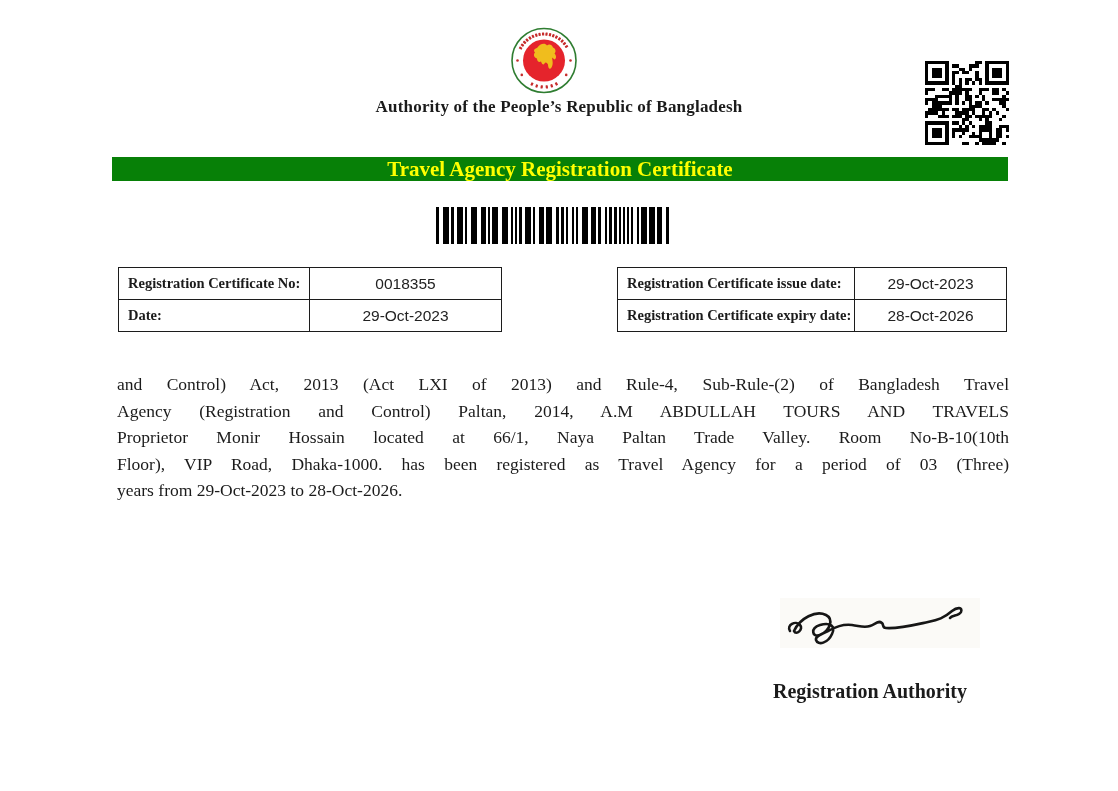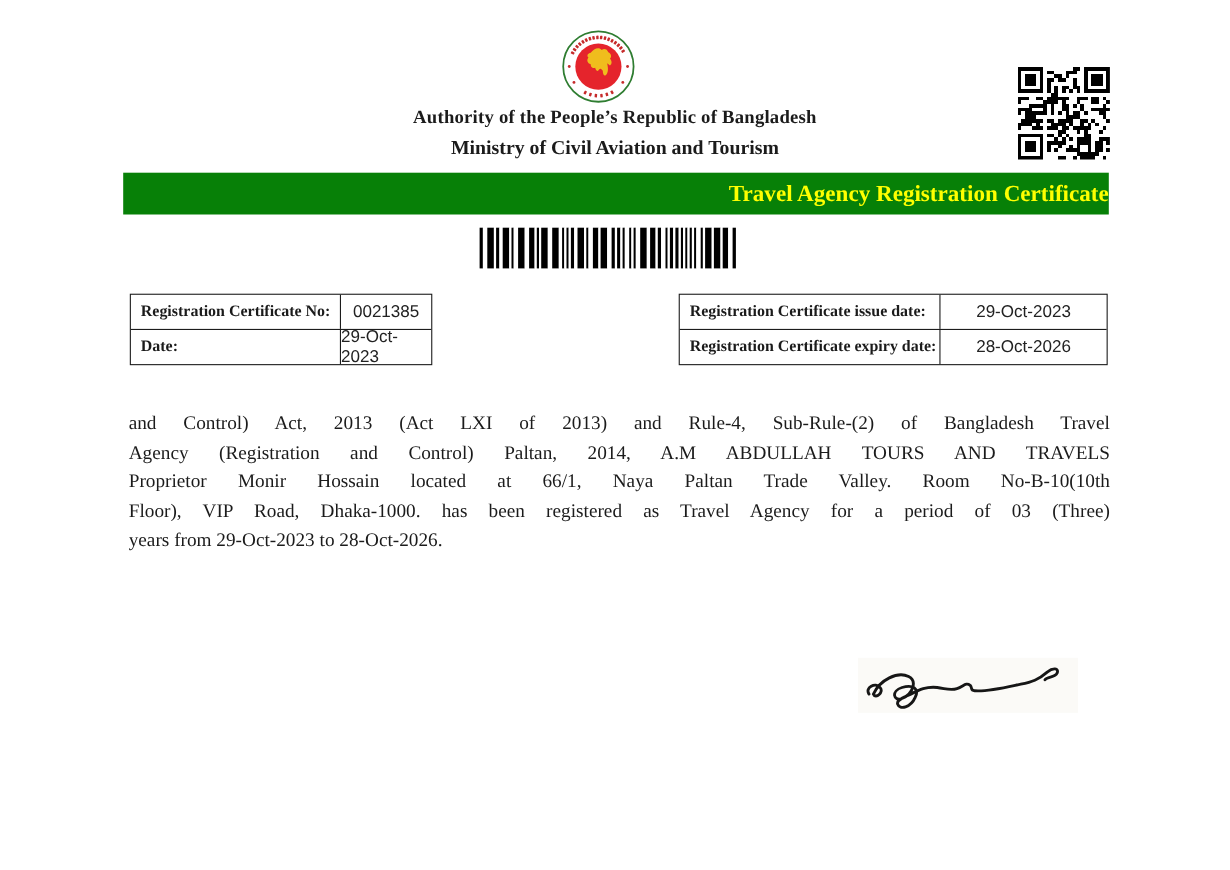--- a/index.html
+++ b/index.html
@@ -13,30 +13,30 @@
     position:absolute; left:0; top:97px; width:1118px; text-align:center;
     font-size:17px; font-weight:bold; letter-spacing:.2px;
   }
   .title-line2 {
     position:absolute; left:0; top:124px; width:1118px; text-align:center;
     font-size:18px; font-weight:bold;
   }
   .qr { position:absolute; left:925px; top:61px; width:84px; height:84px; }
   
   .banner {
-    position:absolute; left:112px; top:157px; width:896px; height:38px;
-    display:flex; align-items:center; justify-content:flex-end;
+    position:absolute; left:112px; top:157px; width:896px; height:24px;
+    display:flex; align-items:center; justify-content:center;
   }
   .banner-text { font-size:21px; font-weight:bold; }
   
   .barcode { position:absolute; left:436px; top:207px; width:236px; height:37px; display:flex; align-items:stretch; }
   .barcode .bar { height:100%; }
   
   .cert-table { position:absolute; top:267px; border:1.5px solid #1c1c1c; background:#fff; box-sizing:border-box; }
-  .cert-table.left  { left:118px; width:275px; }
+  .cert-table.left  { left:118px; width:384px; }
   .cert-table.right { left:617px; width:390px; }
   .ct-row { display:flex; height:31px; }
   .ct-row + .ct-row { border-top:1.5px solid #1c1c1c; }
   .ct-label {
     display:flex; align-items:center; padding-left:9px; box-sizing:border-box;
     font-weight:bold; font-size:14.5px; border-right:1.5px solid #1c1c1c;
   }
   .cert-table.left  .ct-label { width:191px; }
   .cert-table.right .ct-label { width:237px; }
   .ct-value {
@@ -89,21 +89,20 @@
         <rect x="-1.1" y="-1.6" width="2.2" height="3.2" rx="0.5" transform="translate(26.7,59.0) rotate(16)"></rect>
         <rect x="-1.1" y="-1.6" width="2.2" height="3.2" rx="0.5" transform="translate(22.0,57.1) rotate(27)"></rect>
         <circle cx="7.5" cy="33.5" r="1.3"></circle>
         <circle cx="60.5" cy="33.5" r="1.3"></circle>
         <circle cx="11.8" cy="47.9" r="1.3"></circle>
         <circle cx="56.2" cy="47.9" r="1.3"></circle>
       </g>
   </svg>
 
   <div class="title-line1">Authority of the People’s Republic of Bangladesh</div>
-  <div class="title-line2">Ministry of Civil Aviation and Tourism</div>
 
   <svg class="qr" id="qr-svg" viewBox="0 0 25 25" shape-rendering="crispEdges">
       <rect x="0" y="0" width="1" height="1" fill="#000"></rect>
       <rect x="1" y="0" width="1" height="1" fill="#000"></rect>
       <rect x="2" y="0" width="1" height="1" fill="#000"></rect>
       <rect x="3" y="0" width="1" height="1" fill="#000"></rect>
       <rect x="4" y="0" width="1" height="1" fill="#000"></rect>
       <rect x="5" y="0" width="1" height="1" fill="#000"></rect>
       <rect x="6" y="0" width="1" height="1" fill="#000"></rect>
       <rect x="15" y="0" width="1" height="1" fill="#000"></rect>
@@ -489,21 +488,21 @@
       <div class="bar" style="width:6px;background:#000"></div>
       <div class="bar" style="width:2px;background:#fff"></div>
       <div class="bar" style="width:5px;background:#000"></div>
       <div class="bar" style="width:4px;background:#fff"></div>
       <div class="bar" style="width:3px;background:#000"></div>
     </div>
 
   <div class="cert-table left">
     <div class="ct-row">
       <div class="ct-label">Registration Certificate No:</div>
-      <div class="ct-value">0021385</div>
+      <div class="ct-value">0018355</div>
     </div>
     <div class="ct-row">
       <div class="ct-label">Date:</div>
       <div class="ct-value">29-Oct-2023</div>
     </div>
   </div>
 
   <div class="cert-table right">
     <div class="ct-row">
       <div class="ct-label">Registration Certificate issue date:</div>
@@ -526,14 +525,15 @@
   <div class="sig-image">
     <svg viewBox="0 0 200 50" width="200" height="50">
       <path d="M10,33 C6,27 16,22 20,27 C24,31 16,38 14,33
                C20,20 36,12 46,17 C54,21 50,33 40,37 C32,40 30,30 40,27
                C50,24 56,28 52,36 C48,45 38,48 36,42 C35,38 42,36 48,33
                C56,29 62,26 72,27 C80,28 84,30 90,28 C96,26 98,22 102,25
                C104,27 102,30 106,30 C118,31 134,27 148,24
                C158,22 164,20 172,13 C177,9 183,9 181,14 C179,18 172,17 170,20" fill="none" stroke="#161616" stroke-width="2.6" stroke-linecap="round"></path>
     </svg>
   </div>
+  <div class="sig-title">Registration Authority</div>
 
 </div>
 
 </body></html>

